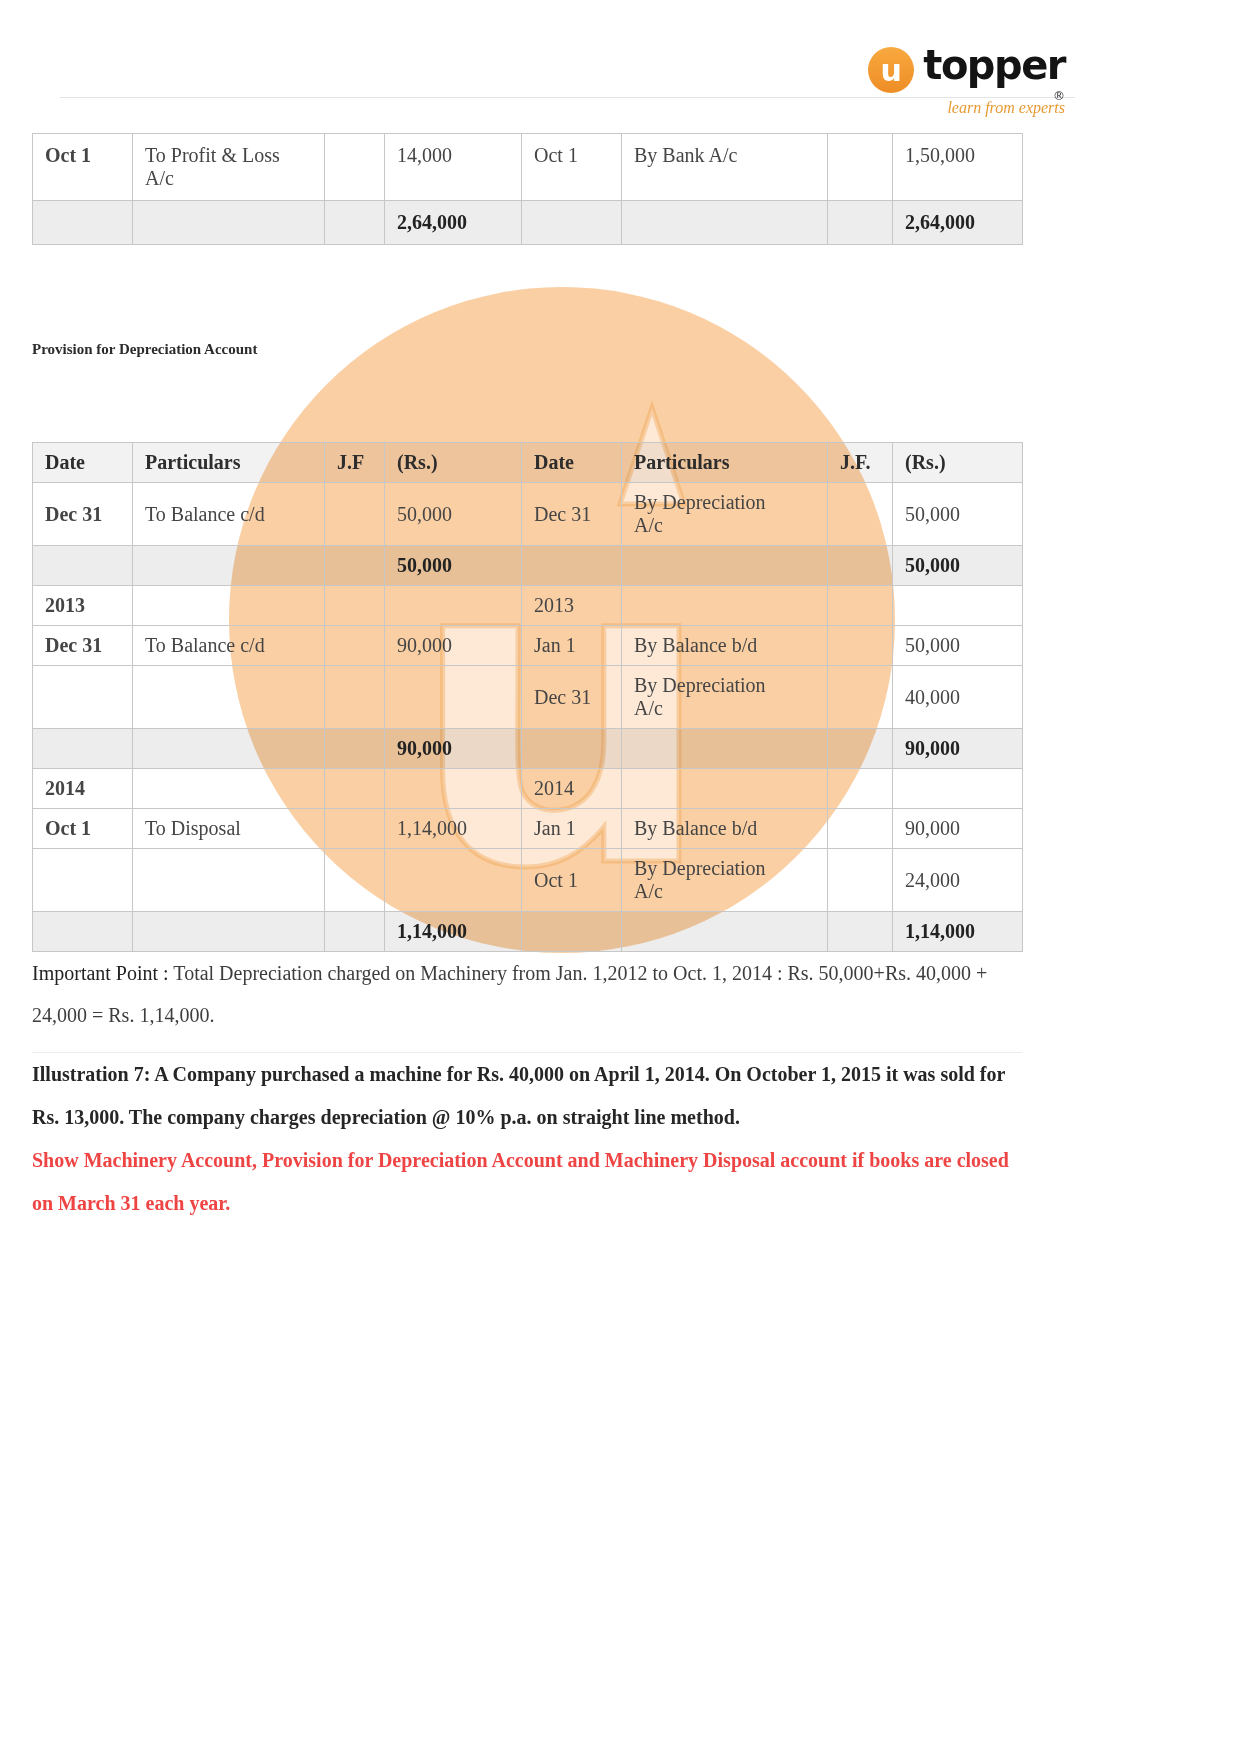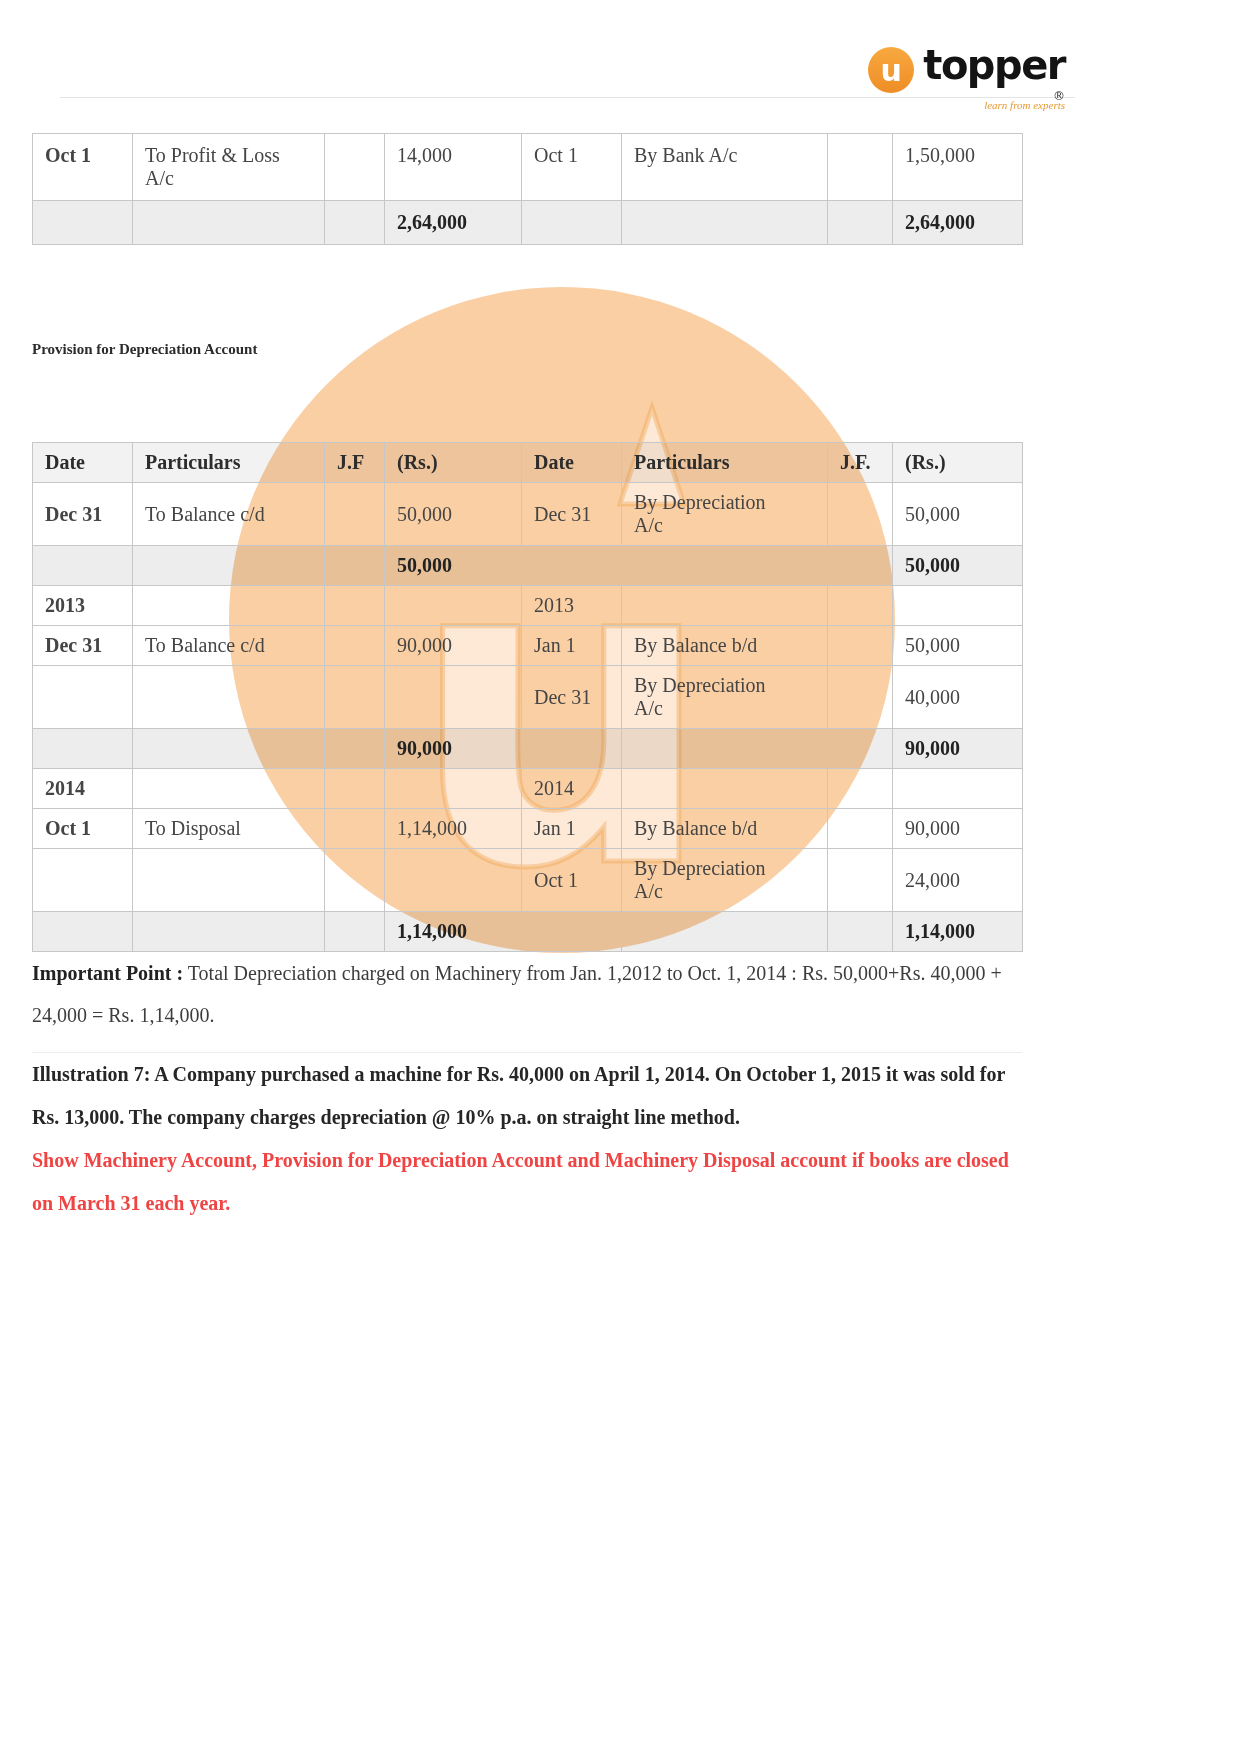--- a/index.html
+++ b/index.html
@@ -14,42 +14,42 @@
   .logo-icon{
     width:46px;height:46px;border-radius:50%;
     background:linear-gradient(180deg,#f8a93f,#ee8d26);
     color:#fff;display:flex;align-items:center;justify-content:center;
     font-family:"DejaVu Sans",sans-serif;font-weight:bold;font-size:30px;margin-top:5px;
   }
   .logo-text-wrap{display:flex;flex-direction:column;align-items:flex-end;}
   .logo-name-row{display:flex;align-items:flex-end;flex-direction:column;}
   .logo-name{font-family:"DejaVu Sans",sans-serif;font-weight:700;font-size:40px;line-height:1.15;color:#141414;letter-spacing:-1.5px;}
   .logo-reg{font-family:"DejaVu Sans",sans-serif;font-size:12px;color:#2e2e2e;margin:1px 0 0 2px;}
-  .logo-tagline{font-style:italic;font-size:11px;color:#e79a33;margin-top:-4px;}
+  .logo-tagline{font-style:italic;font-size:16px;color:#e79a33;margin-top:-4px;}
   .rule-top{position:absolute;left:60px;right:165px;top:97px;border-top:1px solid #e4e4e4;z-index:1;}
   
   .content{position:relative;z-index:1;padding:133px 190px 0 32px;}
   table.acct{border-collapse:collapse;width:990px;table-layout:fixed;}
   table.acct th,table.acct td{
     border:1px solid #c7c7c7;padding:8px 12px;font-size:20px;
     text-align:left;vertical-align:middle;white-space:pre-line;overflow:hidden;
   }
   table.acct th{font-weight:700;color:#2d2d2d;background:rgba(0,0,0,0.05);margin-left:24px;}
   table.acct td{color:#454545;}
   td.b{font-weight:700;color:#222222;}
   td.m{color:#6e6e6e;}
   tr.total td{font-weight:700;color:#222222;background:rgba(0,0,0,0.07);}
   table.top-table td{vertical-align:top;padding-top:10px;padding-bottom:10px;}
   col.c0{width:100px}col.c1{width:192px}col.c2{width:60px}col.c3{width:137px}
   col.c4{width:100px}col.c5{width:206px}col.c6{width:65px}col.c7{width:130px}
   .section-title{font-size:15px;font-weight:700;color:#2b2b2b;margin:96px 0 0 0;}
   .prov-table-wrap{margin-top:84px;}
   p.para{font-size:20px;margin:0;width:990px;}
   .important{margin-top:26px;line-height:2.1;color:#3d3d3d;}
-  .important .lbl{font-weight:700;color:#222222;}
+  .important .lbl{font-weight:400;color:#222222;}
   .rule-mid{border-top:1px solid #ececec;margin-top:16px;width:990px;}
   .illustration{margin-top:24px;font-weight:700;color:#262626;line-height:2.15;}
   .instruction{margin-top:22px;font-weight:700;color:#ef4444;line-height:2.15;}
 </style>
 </head>
 <body>
 
 <div class="watermark">
   <svg width="668" height="668" viewBox="0 0 668 668" aria-hidden="true">
     <circle cx="334" cy="334" r="333" fill="#f5a04a" fill-opacity="0.5"></circle>

